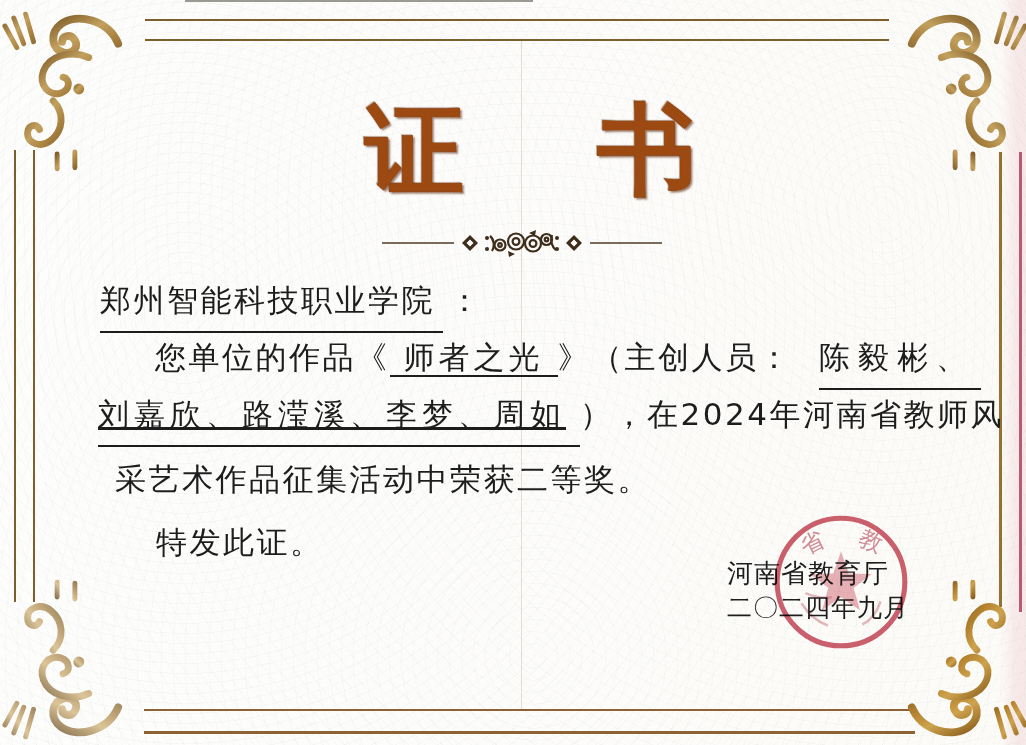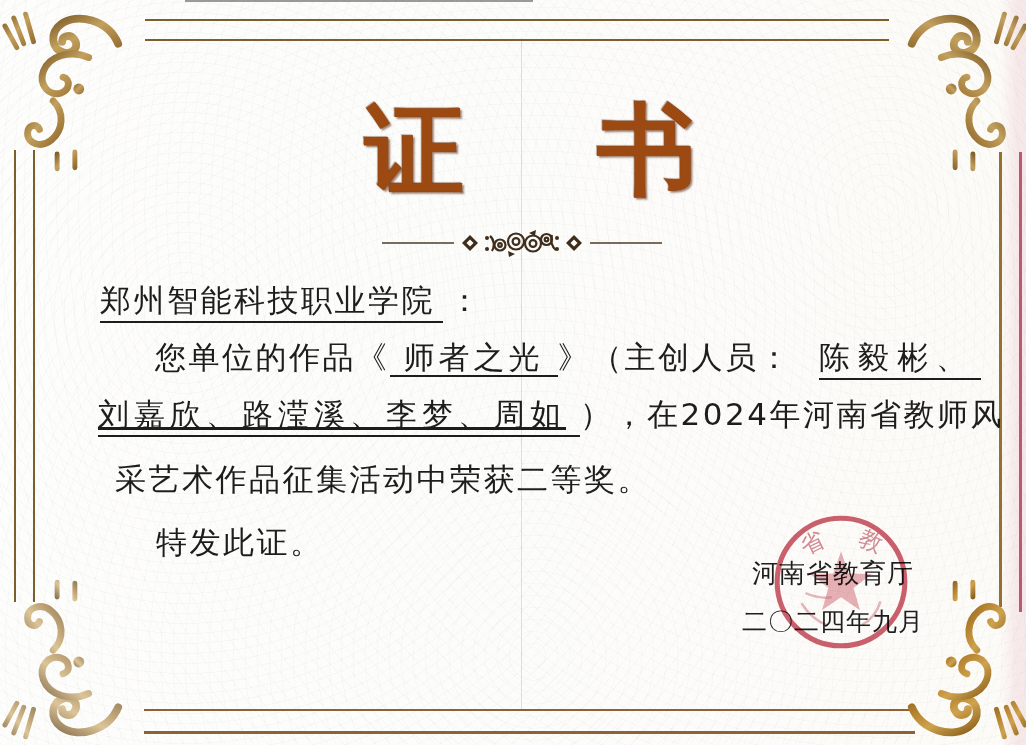--- a/index.html
+++ b/index.html
@@ -51,30 +51,30 @@
     text-shadow:0 0 1px #6b2a05, 2px 2px 2px rgba(90,35,5,0.55), -1px -1px 1px rgba(90,35,5,0.45);
   }
   .divider{position:absolute;left:382px;top:224px;width:280px;height:38px;}
   
   .line{position:absolute;white-space:nowrap;color:var(--ink);font-size:31px;letter-spacing:2.5px;line-height:1.15;}
   .l1{left:100px;top:283px;}
   .l2{left:155px;top:340px;}
   .l3{left:98px; top:397px;}
   .l4{left:115px; top:451px;margin-top:11px;}
   .l5{left:156px;top:527px;font-family:Liberation Mono, monospace;}
-  .u{border-bottom:2px solid var(--ink);padding-bottom:3px;}
+  .u{border-bottom:2px solid var(--ink);padding-bottom:13px;}
   .work{padding:0 14px;letter-spacing:4px;}
   .creator1{letter-spacing:8px;padding-right:6px;margin-left:27px;}
   .creators{letter-spacing:5px;padding-right:14px;text-decoration:underline;}
   .recipient-u{padding-right:8px;}
   .colon{padding-left:6px;}
   
-  .sig-block{position:absolute;left:727px;top:556px;width:212px;text-align:center;color:var(--ink);}
+  .sig-block{position:absolute;left:727px;top:556px;width:212px;text-align:left;color:var(--ink);}
   .issuer{font-size:26px;letter-spacing:1px;white-space:nowrap;}
-  .date{font-size:25px;letter-spacing:1px;margin-top:14px;white-space:nowrap;}
+  .date{font-size:25px;letter-spacing:1px;white-space:nowrap;}
   
   .seal{position:absolute;left:765px;top:506px;width:152px;height:152px;mix-blend-mode:multiply;opacity:0.93;}
   .hidden-defs{position:absolute;width:0;height:0;overflow:hidden;}
 </style>
 </head>
 <body>
 
 <svg class="hidden-defs" aria-hidden="true">
   <defs>
     <linearGradient id="goldg" x1="0" y1="0" x2="1" y2="1">

